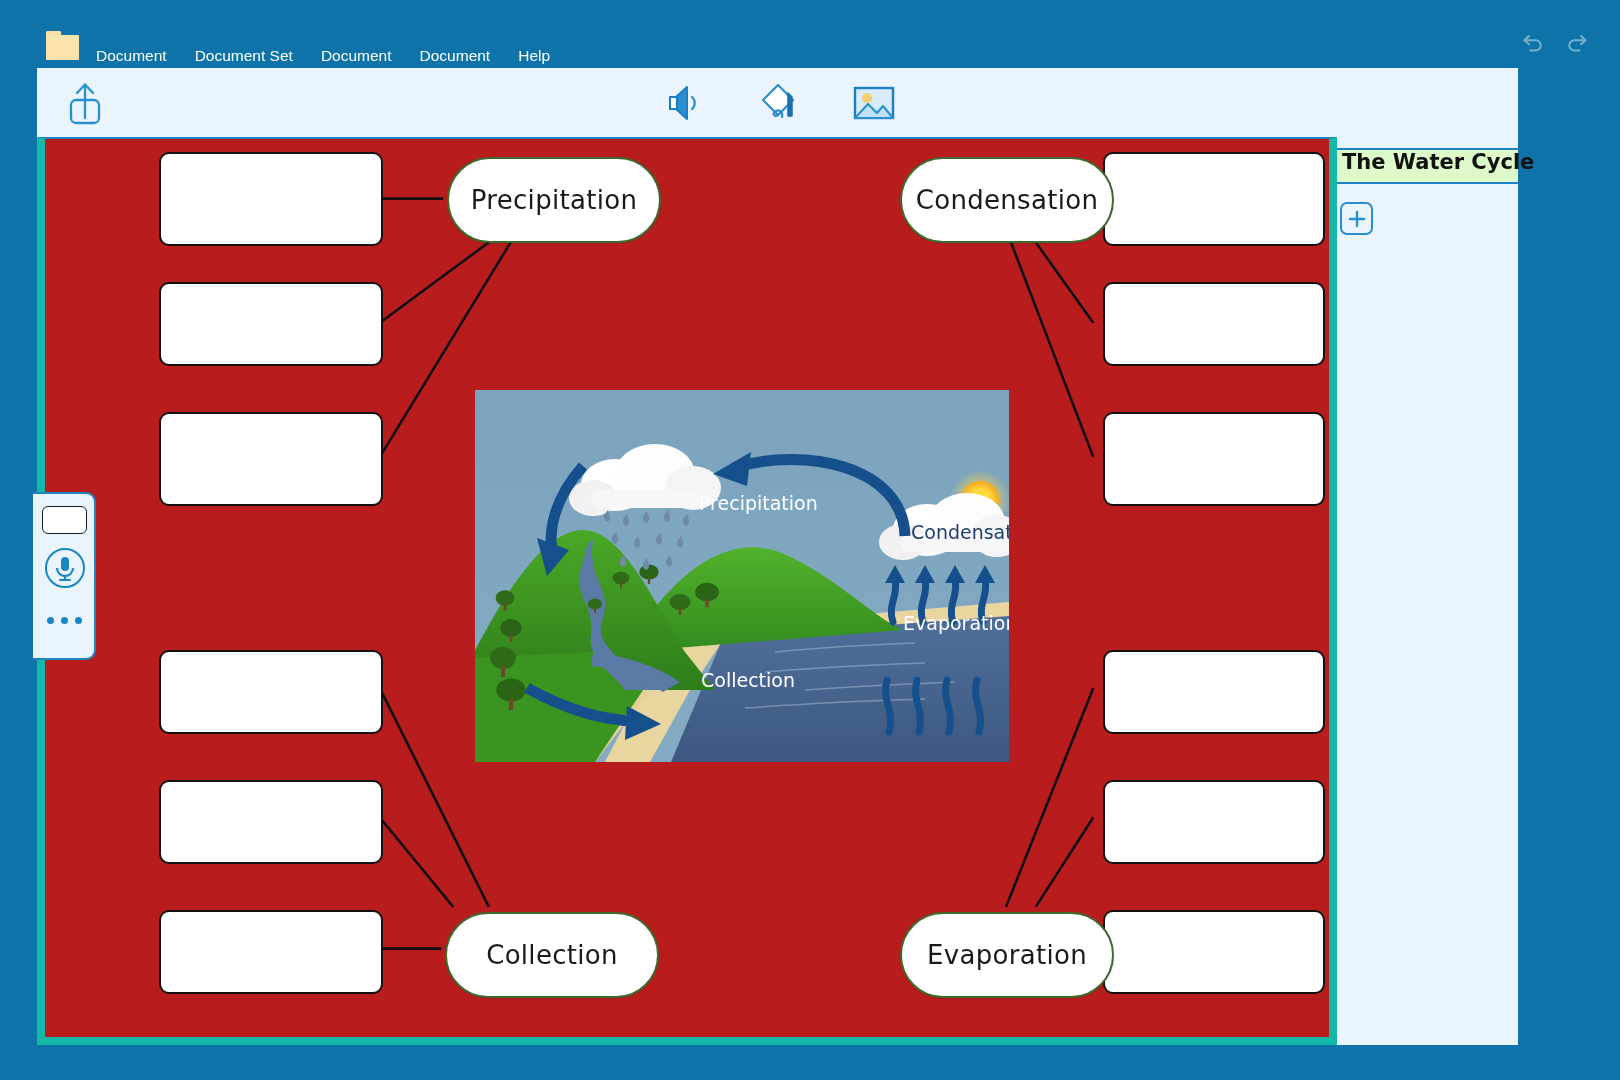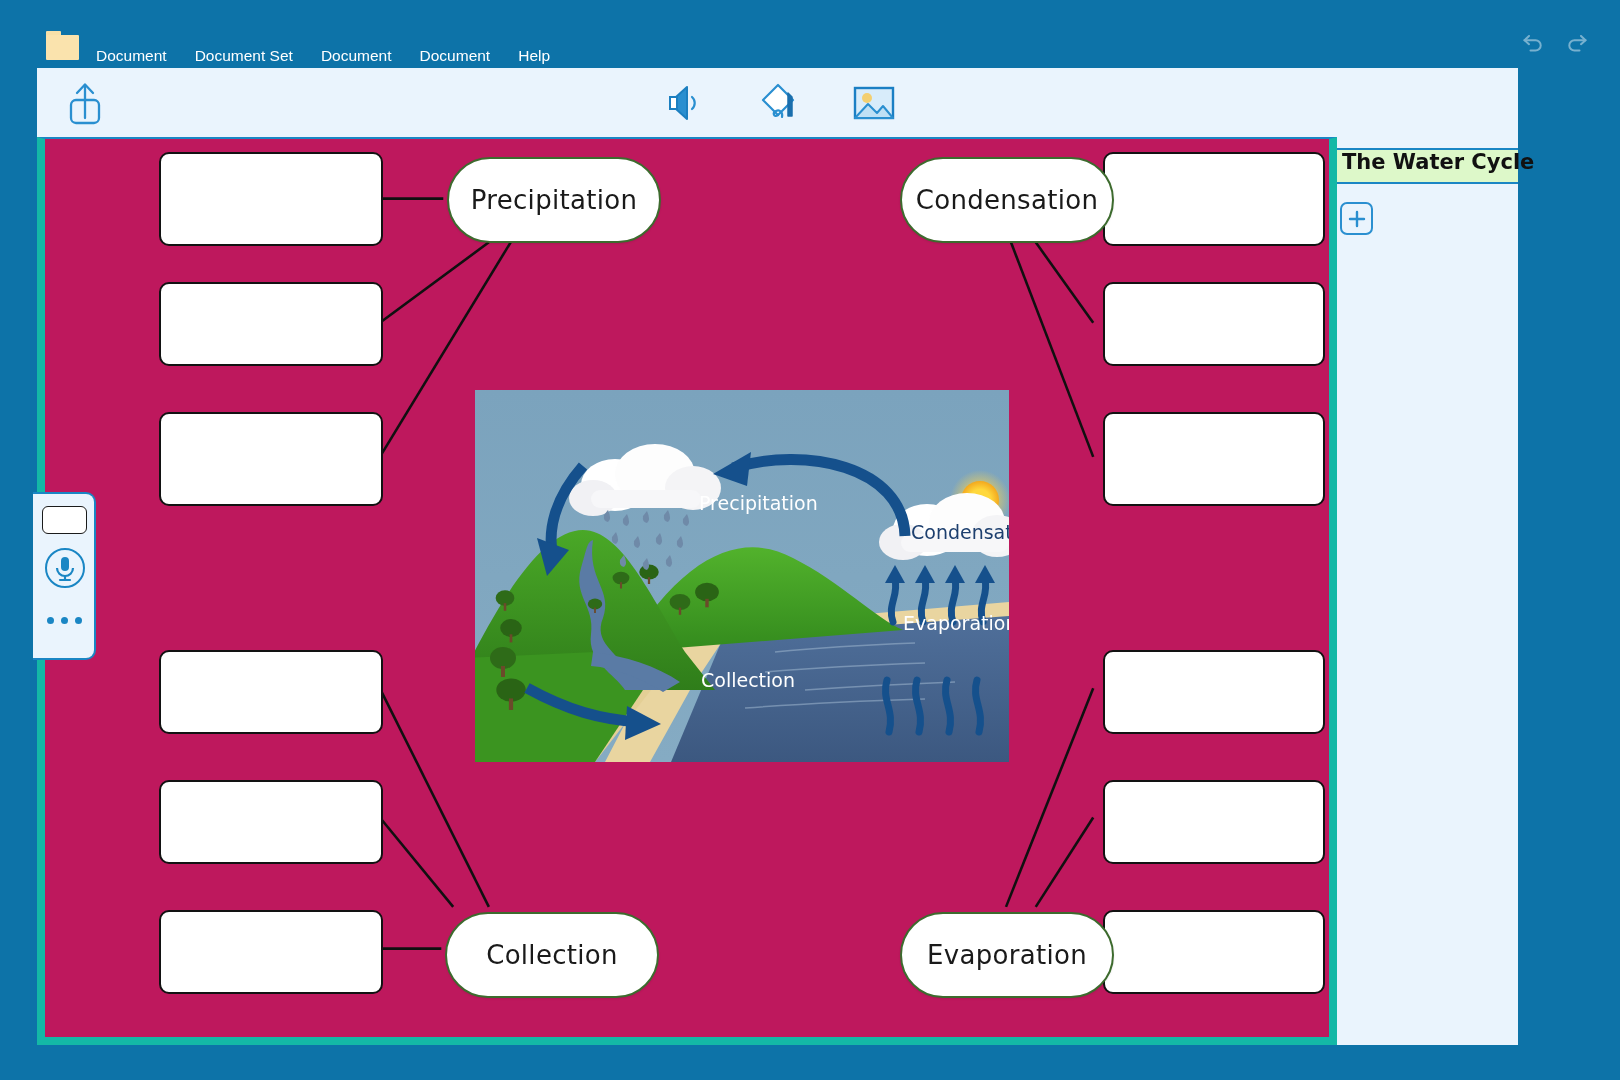--- a/index.html
+++ b/index.html
@@ -49,21 +49,21 @@
   .share-btn { position: absolute; left: 22px; top: 10px; width: 52px; height: 52px; }
   .tool-center {
     position: absolute; left: 0; top: 0; width: 100%; height: 70px;
     display: flex; align-items: center; justify-content: center; gap: 42px;
   }
   .tool-btn { width: 54px; height: 46px; display: flex; align-items: center; justify-content: center; }
 
   
   .canvas {
     position: absolute; left: 37px; top: 137px; width: 1300px; height: 908px;
-    background: #be185d; border: 8px solid #14b8a6; border-top: 2px solid #1a86c4; text-decoration: underline;
+    background: #b91c1c; border: 8px solid #14b8a6; border-top: 2px solid #1a86c4; text-decoration: underline;
   }
   .canvas-svg { position: absolute; left: 0; top: 0; width: 100%; height: 100%; }
 
   .node {
     position: absolute; background: #ffffff; border: 2px solid #121212;
     border-radius: 10px;
   }
   .node.pill {
     border-radius: 44px; border: 2px solid #3d6b2e;
     display: flex; align-items: center; justify-content: center;

